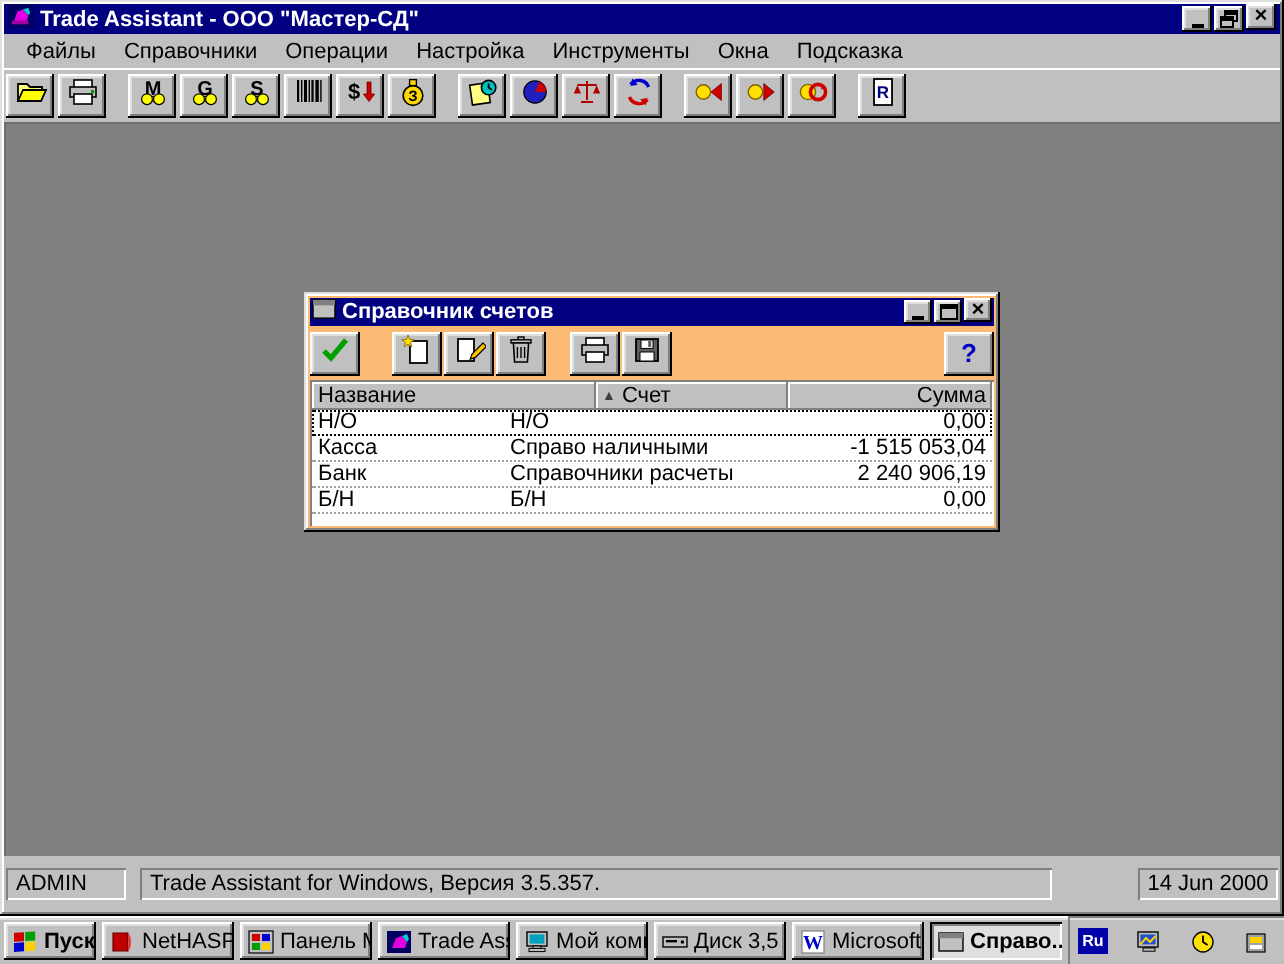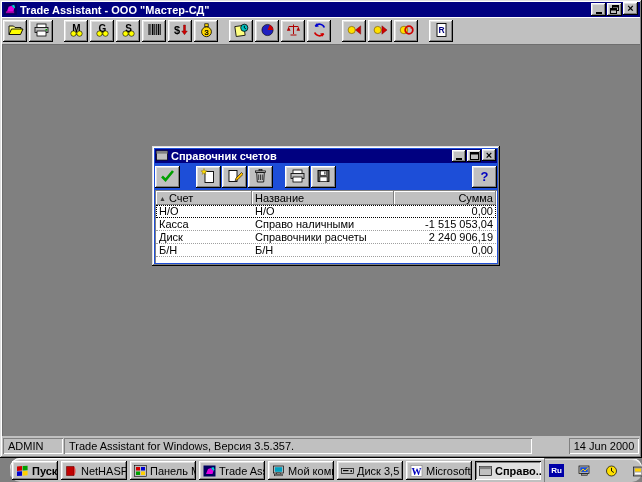--- a/index.html
+++ b/index.html
@@ -25,28 +25,28 @@
   .menubar { height:17px; display:flex; align-items:center; padding-left:4px; flex:0 0 auto; }
   .menu-item { padding:2px 7px; white-space:nowrap; }
 
   .toolbar { height:27px; display:flex; align-items:center; padding:2px 1px; gap:2px; flex:0 0 auto; box-shadow: inset 0 1px 0 #fff; }
   .tb-btn { width:24px; height:22px; display:flex; align-items:center; justify-content:center; flex:0 0 auto; }
   .tb-btn svg { width:17px; height:16px; }
   .tb-gap { width:7px; flex:0 0 auto; }
 
   .client { flex:1 1 auto; background:#808080; box-shadow: inset 1px 1px 0 #6e6e6e; }
 
-  .statusbar { height:20px; display:flex; align-items:center; gap:1px; padding:2px 1px; flex:0 0 auto; }
+  .statusbar { height:28px; display:flex; align-items:center; gap:7px; padding:2px 1px; flex:0 0 auto; }
   .status-panel { height:16px; display:flex; align-items:center; padding:0 5px; white-space:nowrap; overflow:hidden; }
   .sp-user { width:60px; }
   .sp-info { flex:1; }
   .sp-date { width:70px; justify-content:center;margin-left:36px; }
 
   
-  .dialog { position:absolute; left:152px; top:146px; width:348px; background:#1d4ed8; padding:3px; z-index:5; }
+  .dialog { position:absolute; left:152px; top:146px; width:348px; background:#fdba74; padding:3px; z-index:5; }
   .dlg-titlebar { height:14px; background:#000080; display:flex; align-items:center; gap:3px; padding:0 1px; }
   .dlg-titlebar .dlg-title { color:#fff; font-weight:bold; flex:1; white-space:nowrap; }
   .dlg-btn { width:14px; height:12px; display:flex; align-items:center; justify-content:center; }
   .dlg-toolbar { height:27px; display:flex; align-items:center; gap:1px; padding:2px 0; }
   .dlg-tb-btn { width:25px; height:22px; display:flex; align-items:center; justify-content:center; flex:0 0 auto; }
   .dlg-tb-btn svg { width:17px; height:16px; }
   .gap14 { width:14px; flex:0 0 auto; } .gap10 { width:10px; flex:0 0 auto; }
   .help-btn { margin-left:auto; color:#0000c0; font-weight:bold; font-size:13px; }
 
   .dlg-table { background:#fff; box-shadow: inset 1px 1px 0 #808080, inset -1px -1px 0 #fff, inset 2px 2px 0 #404040; padding:1px; }
@@ -54,21 +54,21 @@
   .th { display:flex; align-items:center; padding:0 3px; white-space:nowrap; overflow:hidden;
         box-shadow: inset -1px -1px 0 #808080, inset 1px 1px 0 #fff; }
   .c1 { width:96px; flex:0 0 auto; } .c2 { width:142px; flex:0 0 auto; } .c3 { flex:1 1 auto; justify-content:flex-end; text-align:right;padding-left:44px; }
   .sort-arrow { font-size:7px; margin-right:3px; color:#404040; }
   .tbl-body { height:57px; background:#fff; }
   .tr { display:flex; height:13px; align-items:center; border-bottom:1px dotted #a0a0a0; }
   .tr.focused { outline:1px dotted #000; outline-offset:-1px; }
   .td { padding:8px 3px; white-space:nowrap; overflow:hidden; display:flex; align-items:center; }
 
   
-  .taskbar { position:absolute; left:10px; right:0; bottom:0; height:24px; background:#c0c0c0; box-shadow: inset 0 1px 0 #fff, inset 0 2px 0 #dfdfdf; display:flex; align-items:center; gap:3px; padding:3px 2px 2px 2px;border-radius:10px; }
+  .taskbar { position:absolute; left:0; right:0; bottom:0; height:24px; background:#c0c0c0; box-shadow: inset 0 1px 0 #fff, inset 0 2px 0 #dfdfdf; display:flex; align-items:center; gap:3px; padding:3px 2px 2px 2px; }
   .task-btn { height:19px; display:flex; align-items:center; gap:3px; padding:0 4px; white-space:nowrap; overflow:hidden; flex:0 0 auto; }
   .start-btn { width:46px; font-weight:bold; }
   .task { width:66px; }
   .task.active { font-weight:bold; }
   .task-icon { width:13px; height:12px; flex:0 0 auto; display:flex; }
   .task-icon svg { width:13px; height:12px; }
   .tray { margin-left:auto; height:25px; display:flex; align-items:center; gap:14px; padding:0 5px; }
   .tray-ico { width:13px; height:12px; display:flex; }
   .tray-ico svg { width:13px; height:12px; }
   .kbd-ru { width:15px; height:13px; background:#0000a8; color:#fff; font-size:8px; font-weight:bold; display:flex; align-items:center; justify-content:center; }
@@ -100,20 +100,29 @@
               <rect x="2.5" y="0.5" width="6" height="5" fill="#c0c0c0" stroke="#000"></rect>
               <rect x="2.5" y="0.5" width="6" height="2" fill="#000"></rect>
               <rect x="0.5" y="3.5" width="6" height="5" fill="#c0c0c0" stroke="#000"></rect>
               <rect x="0.5" y="3.5" width="6" height="2" fill="#000"></rect>
             </svg>
         </span>
         <span class="winbtn btn-raised glyph-close">×</span>
       </span>
     </div>
 
+    <div class="menubar">
+      <span class="menu-item">Файлы</span>
+      <span class="menu-item">Справочники</span>
+      <span class="menu-item">Операции</span>
+      <span class="menu-item">Настройка</span>
+      <span class="menu-item">Инструменты</span>
+      <span class="menu-item">Окна</span>
+      <span class="menu-item">Подсказка</span>
+    </div>
 
     <div class="toolbar">
       <span class="tb-btn btn-raised">
           <span><svg viewBox="0 0 16 16">
               <path d="M1.5 12.5 V4 H6 L7.5 5.5 H13.5 V7" fill="#ffff80" stroke="#000" stroke-width="0.9"></path>
               <path d="M1.5 12.5 L4 7 H15.5 L13 12.5 Z" fill="#ffff00" stroke="#000" stroke-width="0.9"></path>
             </svg></span>
         </span>
       <span class="tb-btn btn-raised">
           <span><svg viewBox="0 0 16 16">
@@ -307,40 +316,40 @@
               <rect x="5" y="3" width="6" height="4.2" fill="#fff" stroke="#000" stroke-width="0.5"></rect>
               <rect x="8.6" y="3.5" width="1.5" height="3" fill="#606060"></rect>
               <rect x="4.5" y="9" width="7" height="4.5" fill="#fff" stroke="#000" stroke-width="0.5"></rect>
             </svg></span>
         </span>
       <span class="dlg-tb-btn btn-raised help-btn">?</span>
     </div>
 
     <div class="dlg-table">
       <div class="tbl-header">
+        <span class="th c2">Название</span>
         <span class="th c1">
             <span class="sort-arrow">▲</span>
             <span>Счет</span>
           </span>
-        <span class="th c2">Название</span>
         <span class="th c3">Сумма</span>
       </div>
       <div class="tbl-body">
         <div class="tr focused">
           <span class="td c1">Н/О</span>
           <span class="td c2">Н/О</span>
           <span class="td c3">0,00</span>
         </div>
         <div class="tr">
           <span class="td c1">Касса</span>
           <span class="td c2">Справо наличными</span>
           <span class="td c3">-1 515 053,04</span>
         </div>
         <div class="tr">
-          <span class="td c1">Диск</span>
+          <span class="td c1">Банк</span>
           <span class="td c2">Справочники расчеты</span>
           <span class="td c3">2 240 906,19</span>
         </div>
         <div class="tr">
           <span class="td c1">Б/Н</span>
           <span class="td c2">Б/Н</span>
           <span class="td c3">0,00</span>
         </div>
       </div>
     </div>

